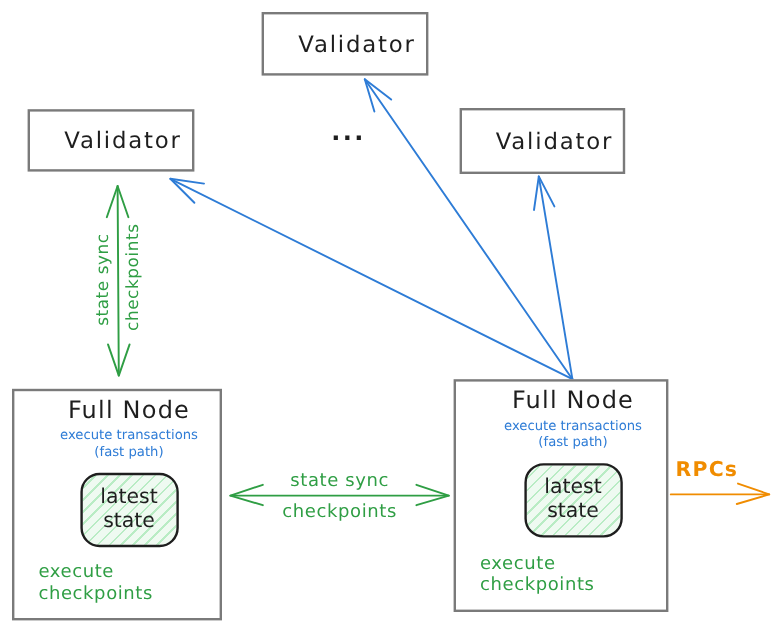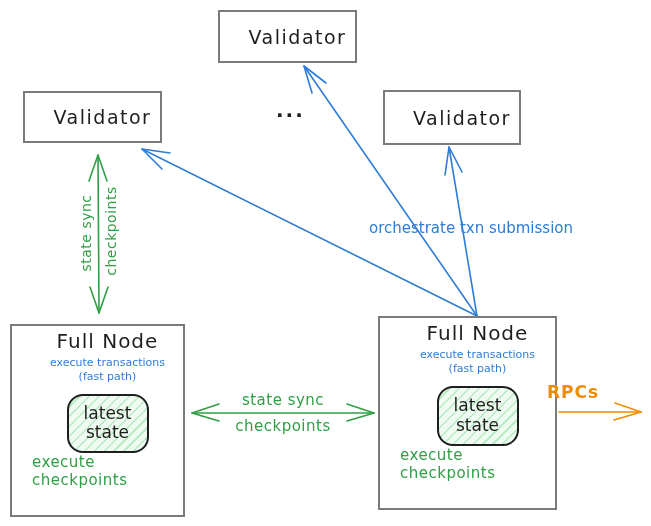--- a/index.html
+++ b/index.html
@@ -31,26 +31,26 @@
   .fn-right { left:378px; top:316px; width:179px; height:194px; }
   .fn-title { margin-top:3px; font-size:20px; letter-spacing:1px;text-align:right; }
   .fn-blue  { margin-top:3px; color:var(--blue); font-size:11px; line-height:1.3; text-align:center; }
   .state-box {
     margin-top:9px; width:82px; height:62px; box-sizing:border-box;
     border:2px solid var(--text); border-radius:16px;
     background:repeating-linear-gradient(135deg, var(--state_hatch) 0px, var(--state_hatch) 1.5px, var(--state_fill) 1.5px, var(--state_fill) 7px);
     display:flex; flex-direction:column; align-items:center; justify-content:center;
     font-size:17px; line-height:1.15; color:var(--text);text-align:right;
   }
-  .fn-green { margin-top:auto; margin-bottom:26px; color:var(--green); font-size:15px; letter-spacing:0.5px; }
+  .fn-green { margin-top:auto; margin-bottom:12px; color:var(--green); font-size:15px; letter-spacing:0.5px; }
 
   .lbl { position:absolute; white-space:nowrap; }
   .ellipsis { left:276px; top:98px; font-size:20px; font-weight:700; letter-spacing:2px; color:var(--text); }
   .orchestrate { left:361px; top:219px; width:220px; text-align:center; color:var(--blue); font-size:15px; }
-  .rpcs { left:547px; top:382px; color:var(--orange); font-size:17px; font-weight:700; letter-spacing:1px; }
+  .rpcs { left:563px; top:382px; color:var(--orange); font-size:17px; font-weight:700; letter-spacing:1px; }
   .mid-sync { left:192px; width:182px; text-align:center; color:var(--green); font-size:15px; letter-spacing:0.5px; }
   .mid-sync-1 { top:391px; }
   .mid-sync-2 { top:417px; }
   .vlabel {
     position:absolute; color:var(--green); font-size:14px; letter-spacing:0.5px; white-space:nowrap;
     transform:translate(-50%,-50%) rotate(-90deg);
   }
   .vlabel-1 { left:86px;  top:233px; }
   .vlabel-2 { left:111px; top:231px; }
 </style>
@@ -129,16 +129,15 @@
     </div>
     <div class="fn-green">execute checkpoints</div>
   </div>
 
   <div class="vlabel vlabel-1">state sync</div>
   <div class="vlabel vlabel-2">checkpoints</div>
 
   <div class="lbl mid-sync mid-sync-1">state sync</div>
   <div class="lbl mid-sync mid-sync-2">checkpoints</div>
 
-  <div class="lbl orchestrate">orchestrate txn submission</div>
   <div class="lbl rpcs">RPCs</div>
 
 </div>
 
 </body></html>

